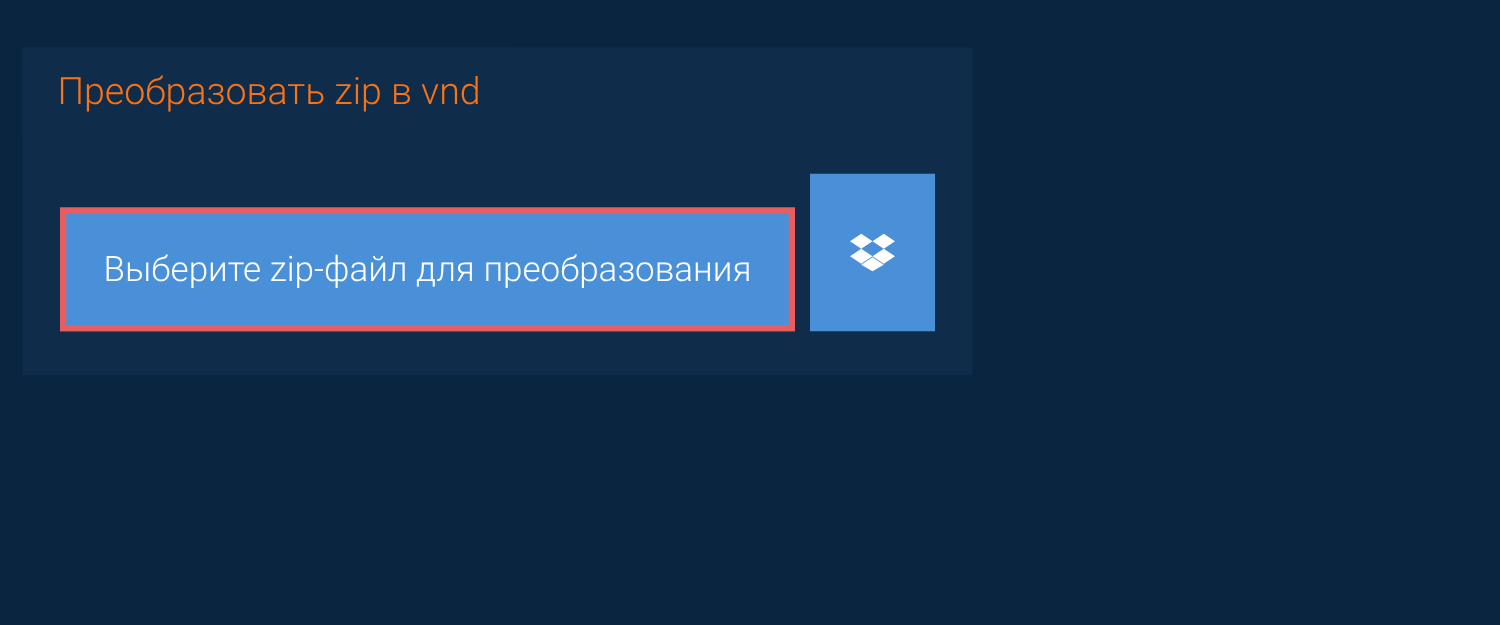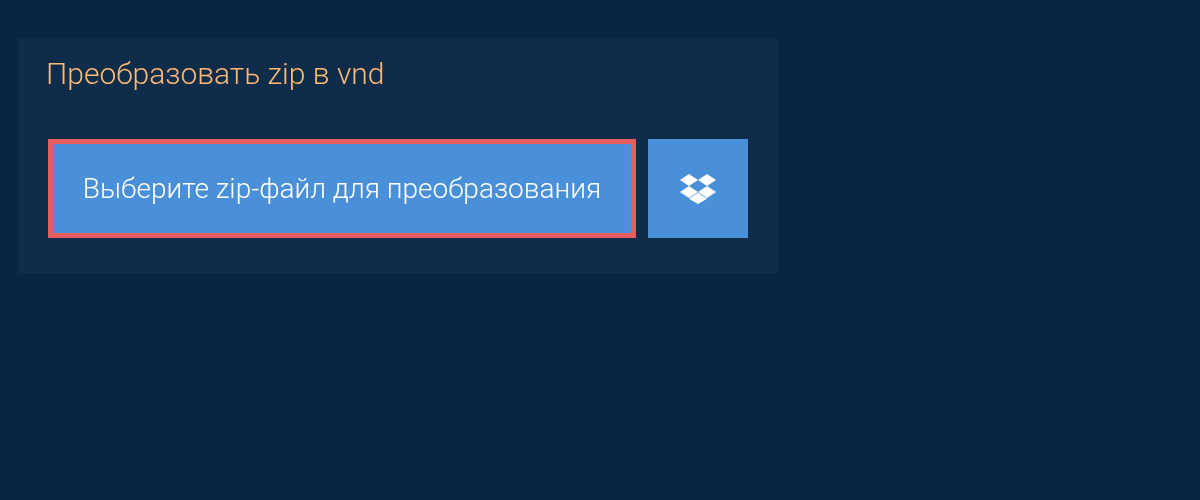--- a/index.html
+++ b/index.html
@@ -18,21 +18,21 @@
       position: absolute;
       left: 18px;
       top: 38px;
       width: 760px;
       background: #0f2d4a;
     }
     .tab-header {
       display: inline-block;
       padding: 18px 28px;
       background: #0f2d4a;
-      color: #fdba74;
+      color: #f97316;
       font-size: 30px;
       font-weight: 300;
     }
     .upload-area {
       display: flex;
       align-items: stretch;
       padding: 30px 30px 35px 30px;
       gap: 12px;
     }
     .select-file-button {
@@ -41,20 +41,21 @@
       border: 5px solid #e85d5d;
       color: #ffffff;
       font-size: 28px;
       font-weight: 300;
       padding: 28px 20px;
       text-align: center;
       cursor: pointer;
       display: flex;
       align-items: center;
       justify-content: center;
+      margin-top: 27px;
     }
     .dropbox-button {
       width: 100px;
       background: #4a90d9;
       display: flex;
       align-items: center;
       justify-content: center;
       cursor: pointer;
     }
     .dropbox-icon {

